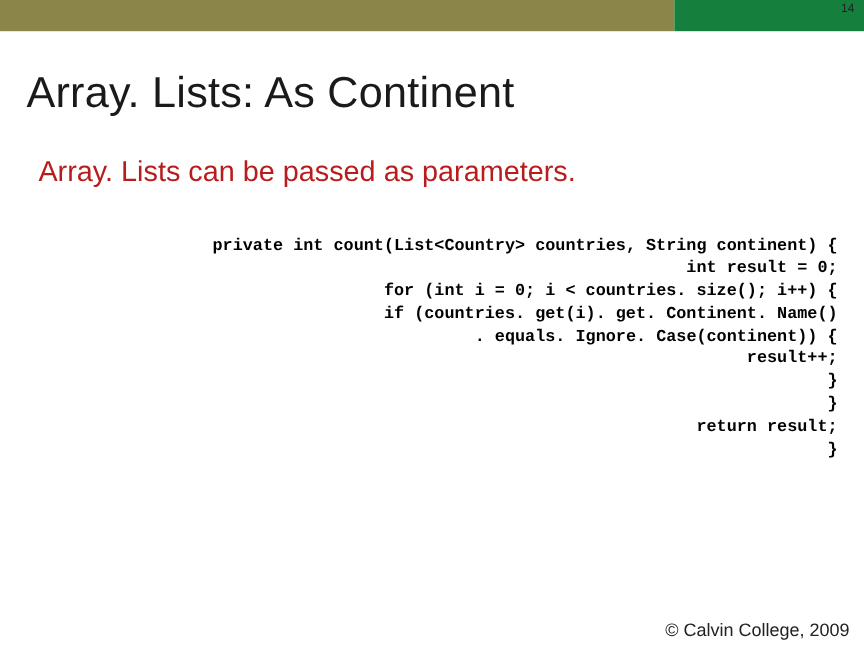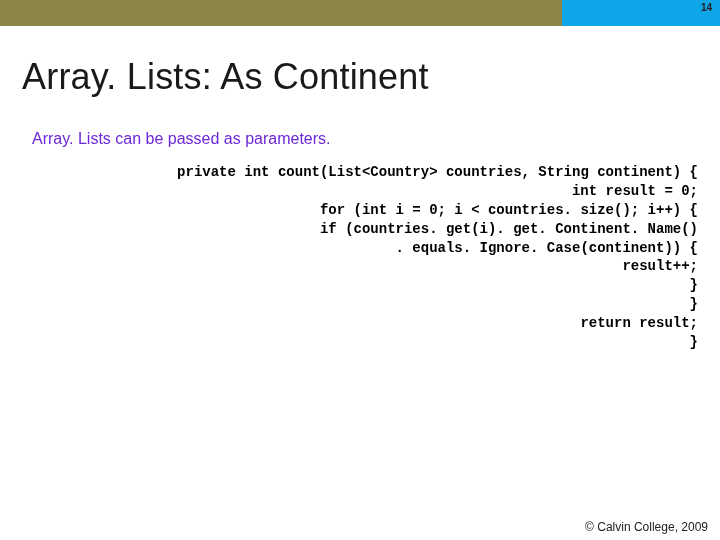--- a/index.html
+++ b/index.html
@@ -15,65 +15,64 @@
     width: 100%;
     height: 26px;
     display: flex;
   }
   .bar-dark {
     background: #8b8548;
     flex: 0 0 562px;
     height: 100%;
   }
   .bar-light {
-    background: #0ea5e9;
+    background: #15803d;
     flex: 1;
     height: 100%;
     position: relative;
-    font-weight: bold;
   }
   .page-number {
     position: absolute;
     top: 2px;
     right: 8px;
     font-size: 10px;
     color: #222;
   }
   .content {
     padding: 30px 22px 0 22px;
   }
   .title {
     font-size: 36px;
     font-weight: 400;
     color: #1a1a1a;
     margin-bottom: 32px;
     letter-spacing: 0.2px;
   }
   .subtitle {
-    font-size: 16px;
+    font-size: 24px;
     font-weight: 400;
-    color: #6d28d9;
-    margin-bottom: 15px;
+    color: #b91c1c;
+    margin-bottom: 38px;
     margin-left: 10px;
   }
   .code-block {
     font-family: "Courier New", Courier, monospace;
     font-size: 14px;
     font-weight: bold;
     line-height: 1.35;
     color: #000;
     white-space: pre;
     margin-left: -10px;
     text-align: right;
   }
   .footer {
     position: absolute;
     bottom: 6px;
     right: 12px;
-    font-size: 12px;
+    font-size: 15px;
     color: #222;
   }
 </style>
 </head>
 <body>
 
 <div class="header-bar">
   <div class="bar-dark"></div>
   <div class="bar-light">
     <span class="page-number">14</span>

